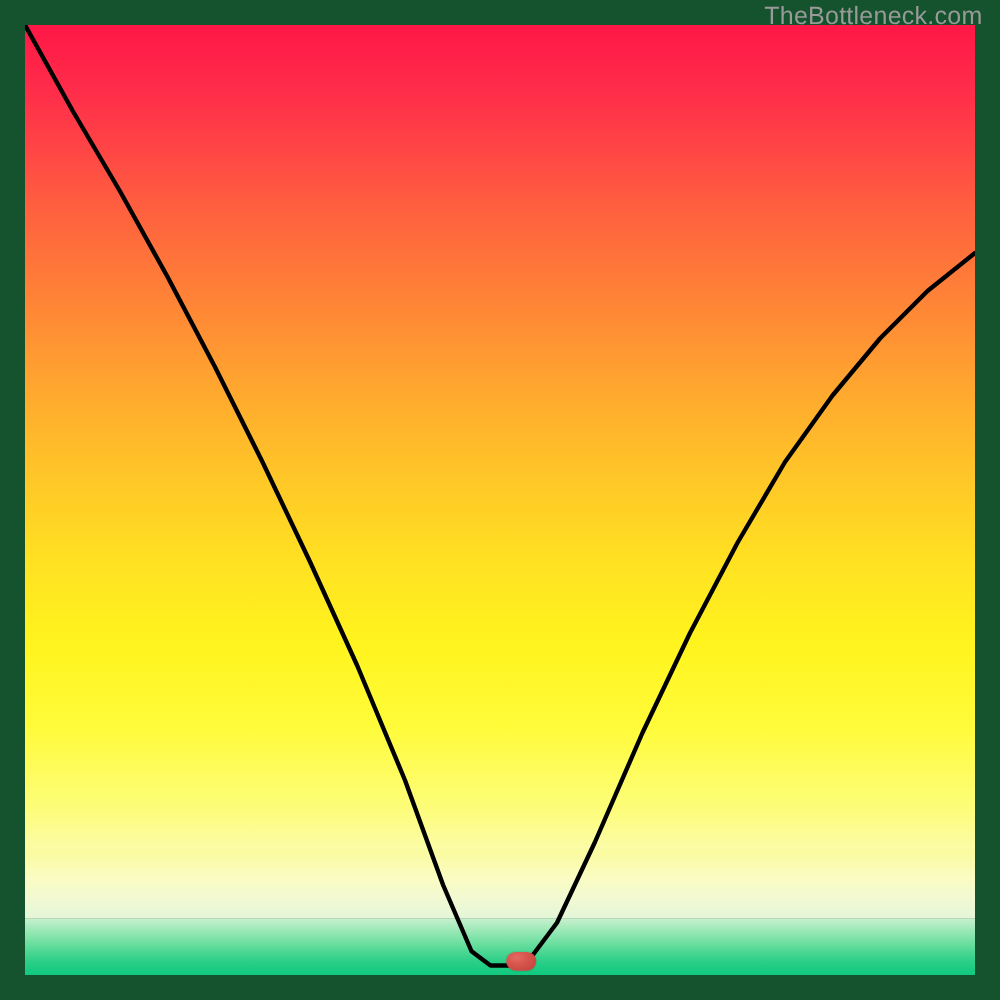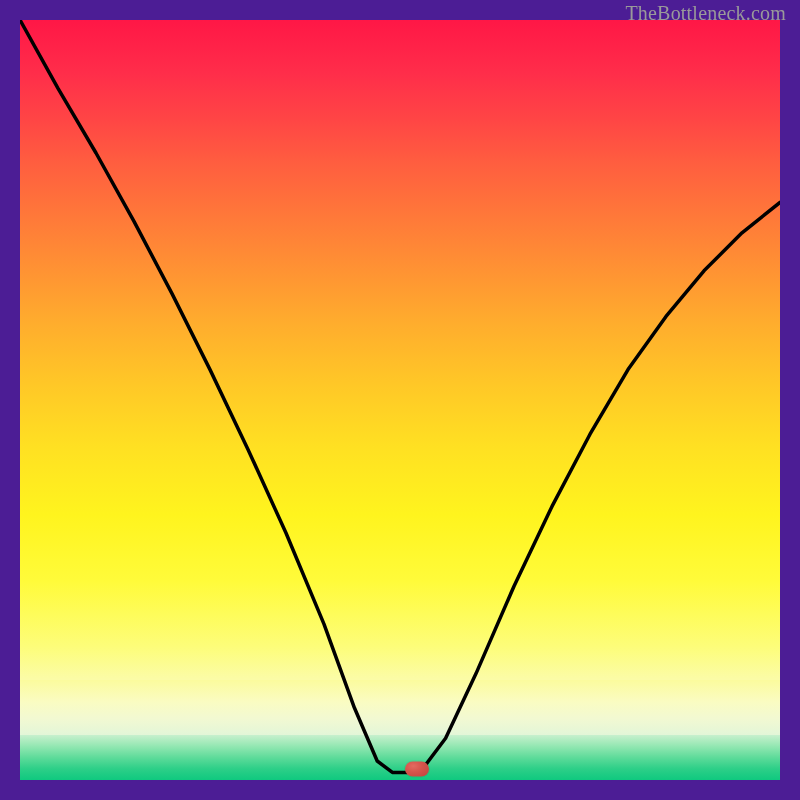--- a/index.html
+++ b/index.html
@@ -10,22 +10,21 @@
     background: #000;
     overflow: hidden;
     font-family: Arial, Helvetica, sans-serif;
   }
   .frame {
     position: absolute;
     left: 0;
     top: 0;
     width: 800px;
     height: 800px;
-    background: #4c1d95;
-    font-family: Liberation Serif, serif;
+    background: #14532d;
   }
   .plot {
     position: absolute;
     left: 20px;
     top: 20px;
     width: 760px;
     height: 760px;
     overflow: hidden;
   }
   .gradient {

